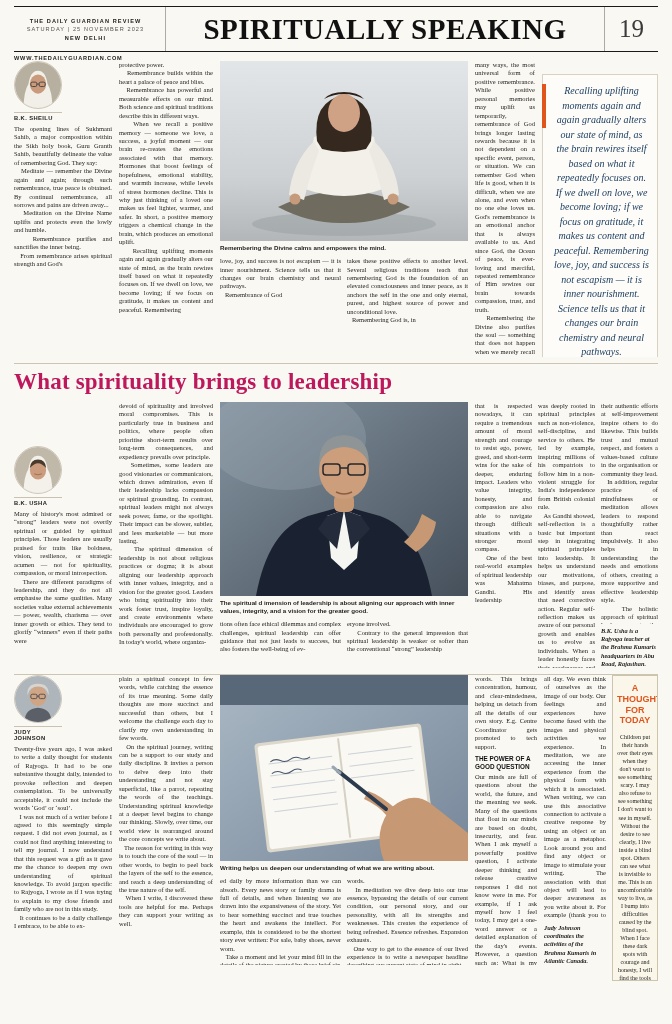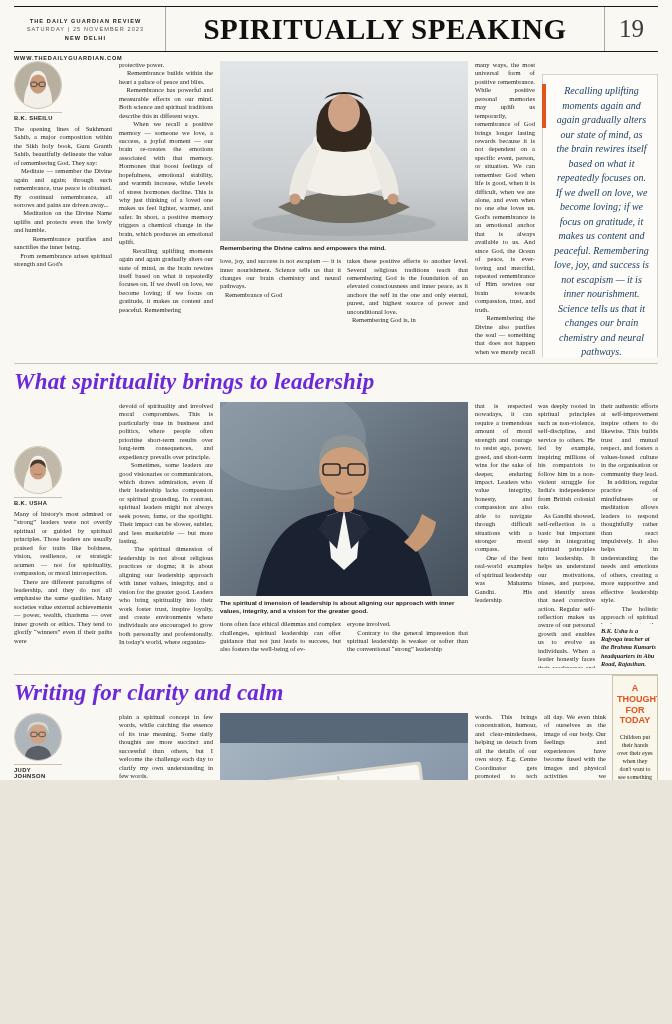--- a/index.html
+++ b/index.html
@@ -1,18 +1,18 @@
 <!DOCTYPE html>
 <html><head>
 <meta charset="utf-8">
 <style>
 *{margin:0;padding:0;box-sizing:border-box;}
 html,body{width:672px;height:1024px;}
 body{background:#e9e5db;font-family:"Liberation Serif",serif;color:#1c1c1c;overflow:hidden;}
-.page{width:672px;height:780px;background:#faf8f2;padding:6px 14px 16px;overflow:hidden;}
+.page{width:672px;height:1024px;background:#faf8f2;padding:6px 14px 16px;overflow:hidden;}
 .masthead{display:flex;align-items:stretch;border-top:1.5px solid #1a1a1a;border-bottom:1px solid #1a1a1a;height:46px;}
 .mh-left{width:152px;display:flex;flex-direction:column;justify-content:center;gap:2.5px;text-align:center;font-family:"Liberation Sans",sans-serif;font-size:5.6px;font-weight:700;letter-spacing:1.1px;color:#222;border-right:1px solid #aaa;padding-right:8px;}
 .mh-date{color:#555;font-weight:400;}
 .mh-title{flex:1;display:flex;align-items:center;justify-content:center;font-size:29px;font-weight:700;letter-spacing:.5px;color:#111;}
 .mh-page{width:54px;border-left:1px solid #aaa;display:flex;align-items:center;justify-content:center;font-size:25px;color:#3a3a3a;}
 .website{font-family:"Liberation Sans",sans-serif;font-size:5.6px;font-weight:700;letter-spacing:.8px;color:#222;padding:3px 0 0;}
 .headline1{text-align:center;padding:3px 0 7px;}
 .headline1 span{display:inline-block;font-family:"Liberation Sans",sans-serif;font-weight:700;font-size:24px;color:#e0551c;letter-spacing:-.2px;transform:scale(1.02,1.3);transform-origin:center;}
 .bt{font-size:6.5px;line-height:1.3;text-align:justify;white-space:pre-line;overflow:hidden;}
 .col{overflow:hidden;}
@@ -31,21 +31,21 @@
 .subrow{display:flex;gap:6px;margin-top:5px;flex:1;min-height:0;}
 .subrow>*{flex:1;min-width:0;overflow:hidden;}
 .flexcol{display:flex;flex-direction:column;overflow:hidden;}
 .grow{flex:1;min-height:0;overflow:hidden;}
 .bio{font-size:6.3px;font-style:italic;font-weight:700;line-height:1.3;margin-top:3px;}
 .a1-right{display:flex;flex-direction:column;overflow:hidden;}
 .quotebox{position:relative;margin-top:13px;border:1px solid #d9d2c2;background:#fdfcf8;padding:9px 8px 9px 11px;}
 .quotebox:before{content:"";position:absolute;left:-1px;top:9px;width:3.5px;height:44px;background:#e0551c;}
 .quote-text{font-size:10px;line-height:1.45;font-style:italic;color:#173a5e;text-align:center;}
 .rule{border-top:1px solid #ccc5b4;margin-top:6px;}
-.sec-head{font-size:23px;font-weight:700;color:#6d28d9;padding:5px 0 7px;letter-spacing:.2px;font-style:italic;}
+.sec-head{font-size:23px;font-weight:700;color:#be185d;padding:5px 0 7px;letter-spacing:.2px;}
 .a2-grid{display:grid;grid-template-columns:98px 94px 248px 1fr;column-gap:7px;height:266px;overflow:hidden;}
 .a2-right{display:flex;gap:6px;overflow:hidden;}
 .a2-right>*{flex:1;min-width:0;overflow:hidden;}
 .mt-lg{margin-top:44px;}
 .a3-wrap{display:grid;grid-template-columns:1fr 46px;grid-template-rows:auto 1fr;column-gap:6px;height:306px;overflow:hidden;}
 .a3-head{grid-column:1;}
 .a3-grid{grid-column:1;display:grid;grid-template-columns:98px 94px 248px 62px 62px;column-gap:7px;overflow:hidden;}
 .thought{grid-column:2;grid-row:1 / span 2;border:1px solid #cdc4ad;background:#faf6ea;padding:7px 4px;text-align:center;overflow:hidden;}
 .thought-title{font-family:"Liberation Sans",sans-serif;font-size:9px;line-height:1.2;font-weight:700;color:#e0551c;margin-bottom:7px;}
 .thought-body{font-size:6px;line-height:1.34;color:#1c1c1c;}
@@ -220,21 +220,20 @@
 &nbsp;&nbsp;&nbsp;In addition, regular practice of mindfulness or meditation allows leaders to respond thoughtfully rather than react impulsively. It also helps in understanding the needs and emotions of others, creating a more supportive and effective leadership style.
 &nbsp;&nbsp;&nbsp;The holistic approach of spiritual leaders promotes the overall growth of the people they lead — helping them succeed in their tasks while also encouraging them to reach their full potential. Such leadership can be transformative, as it inspires others to transcend their limitations and think beyond immediate gains to seek broader contributions to the society, the environment, and future generations.</div>
         <div class="bio">B.K. Usha is a Rajyoga teacher at the Brahma Kumaris headquarters in Abu Road, Rajasthan.</div>
       </div>
     </div>
   </section>
 
   <div class="rule"></div>
 
   <div class="a3-wrap">
-    <h2 class="sec-head a3-head">Writing for clarity and calm</h2>
 
     <section class="a3-grid">
       <div class="col">
         <div class="author">
           <div class="avatar">
             <svg viewBox="0 0 48 48">
                 <rect width="48" height="48" fill="#aeb6bc"></rect>
                 <path d="M10 48 Q10 34 24 33 Q38 34 38 48 Z" fill="#5b6068"></path>
                 <ellipse cx="24" cy="21" rx="9" ry="10.5" fill="#d0a585"></ellipse>
                 <path d="M13 20 Q12 8 24 8 Q36 8 35 20 Q33 11 24 11 Q15 11 13 20 Z" fill="#d8d5cf"></path>

